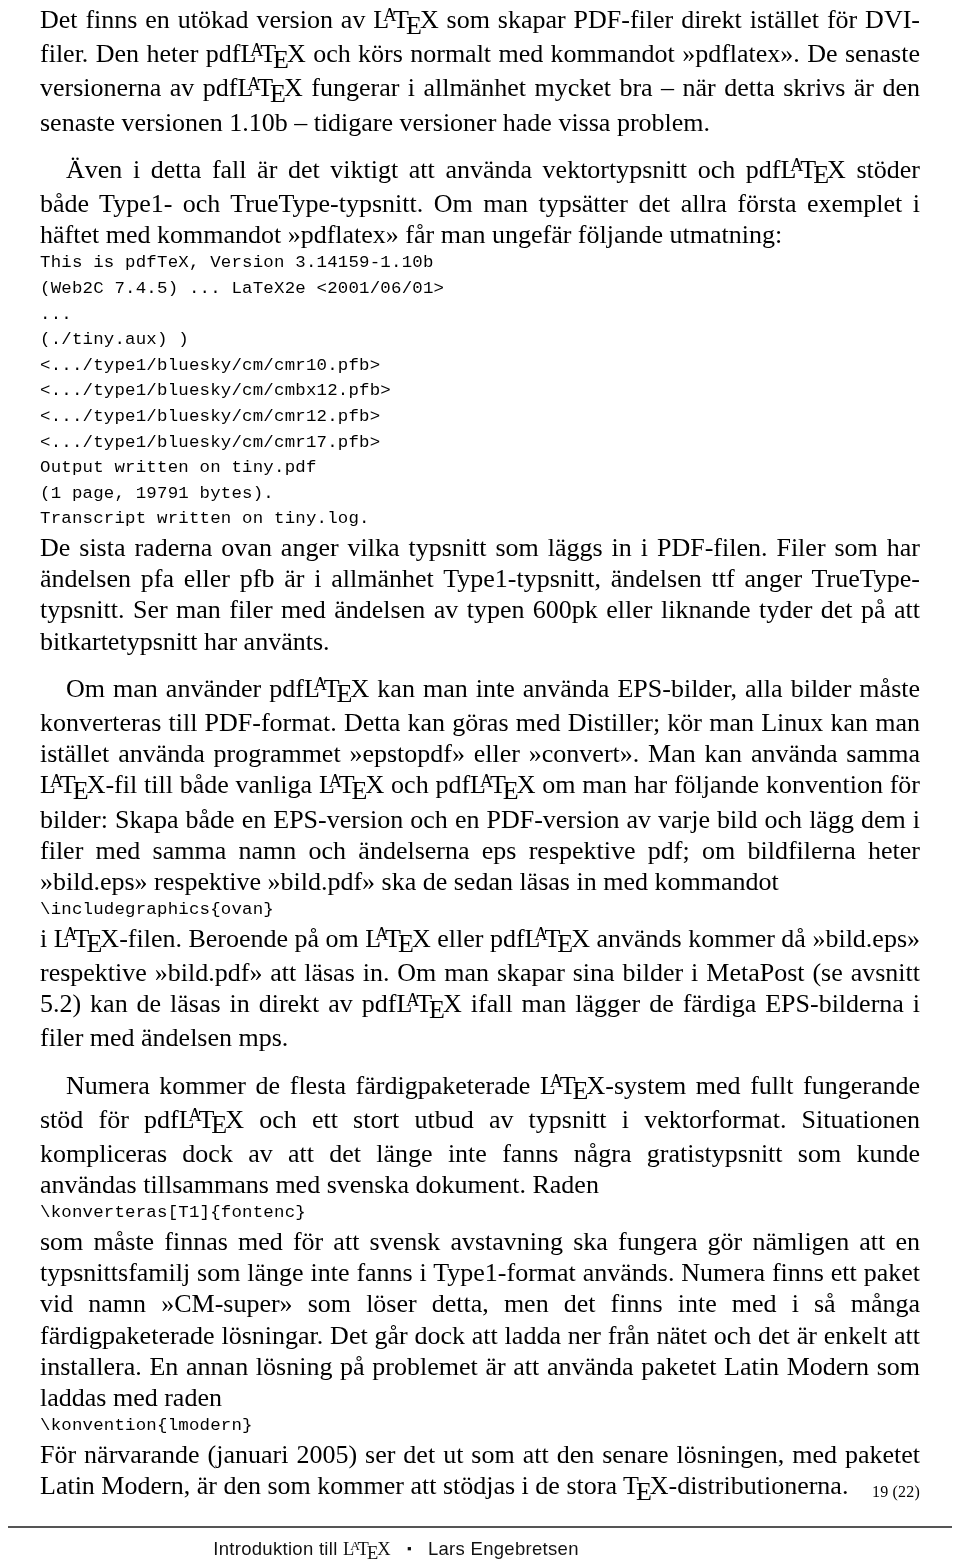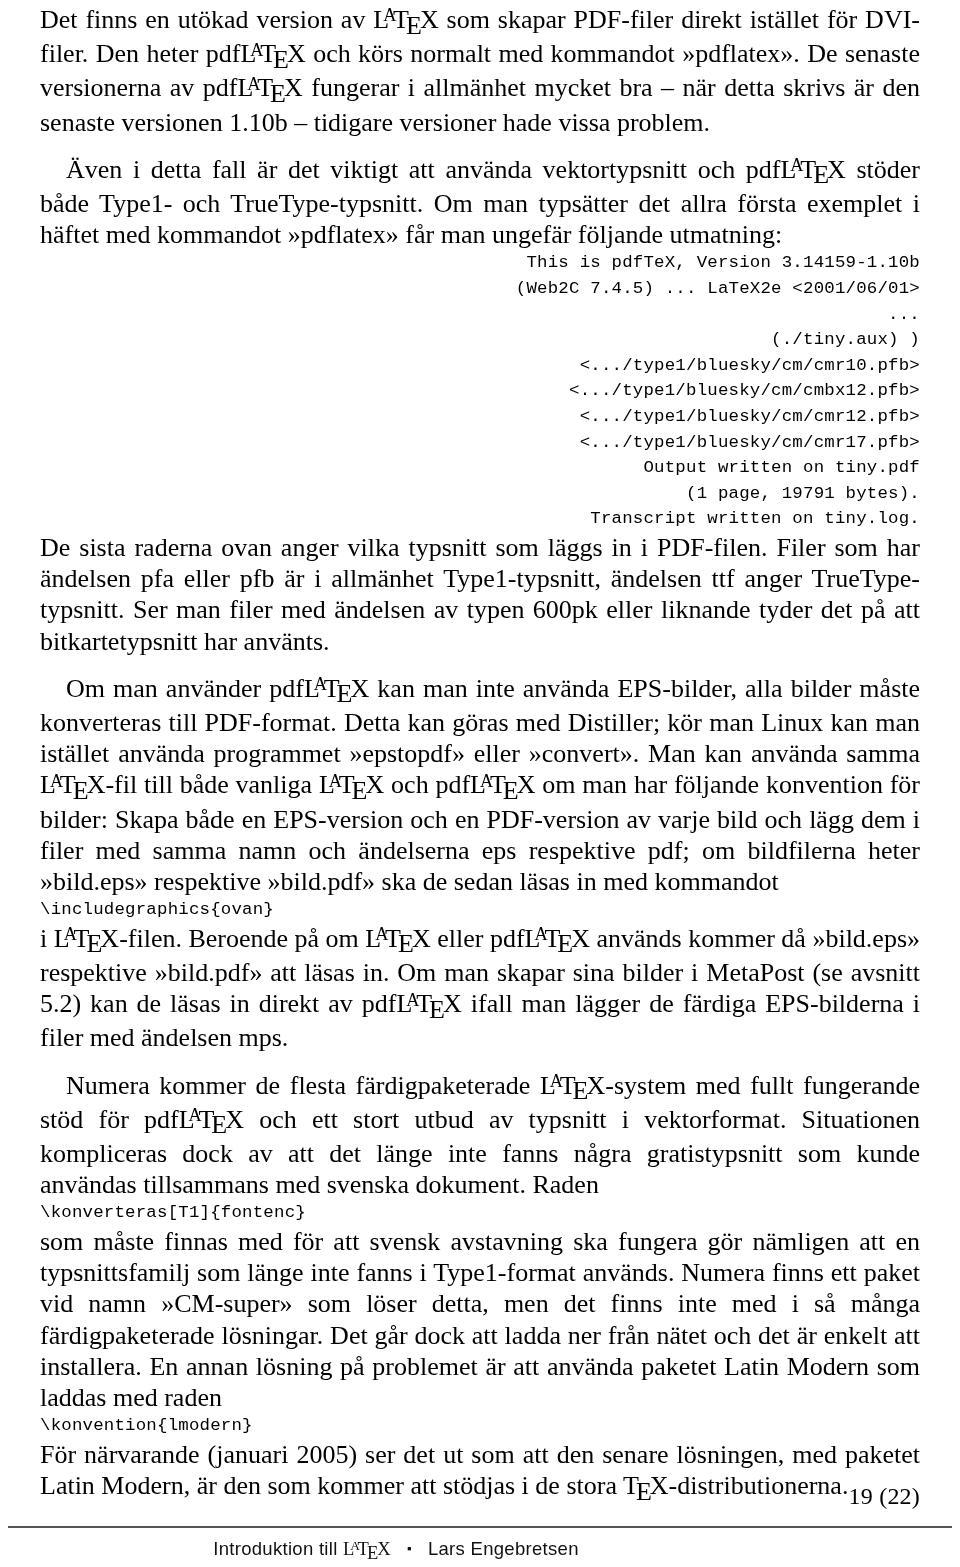--- a/index.html
+++ b/index.html
@@ -67,21 +67,20 @@
     font-family: "Liberation Mono", "DejaVu Sans Mono", monospace;
     font-size: 17.4px;
     line-height: 25.6px;
     margin: 0;
     padding: 0;
     white-space: pre;
     letter-spacing: 0.2px;
   }
   .vb-main {
     margin: 16px 0 16px 48px;
-    text-align: right;
   }
   .vb-line {
     margin: 14px 0 16px 50px;
   }
 
   
   .latex, .tex, .pdflatex {
     white-space: nowrap;
     font-family: "Liberation Serif", "DejaVu Serif", serif;
   }
@@ -105,21 +104,21 @@
   }
 
   
   .it { }
 
   
   .pagenum {
     position: absolute;
     right: 40px;
     top: 1483px;
-    font-size: 24px;
+    font-size: 16px;
     font-family: "Liberation Serif", "DejaVu Serif", serif;
     text-align: right;
     letter-spacing: 0.2px;
   }
   .footrule {
     position: absolute;
     left: 8px;
     top: 1526px;
     width: 944px;
     height: 2px;

